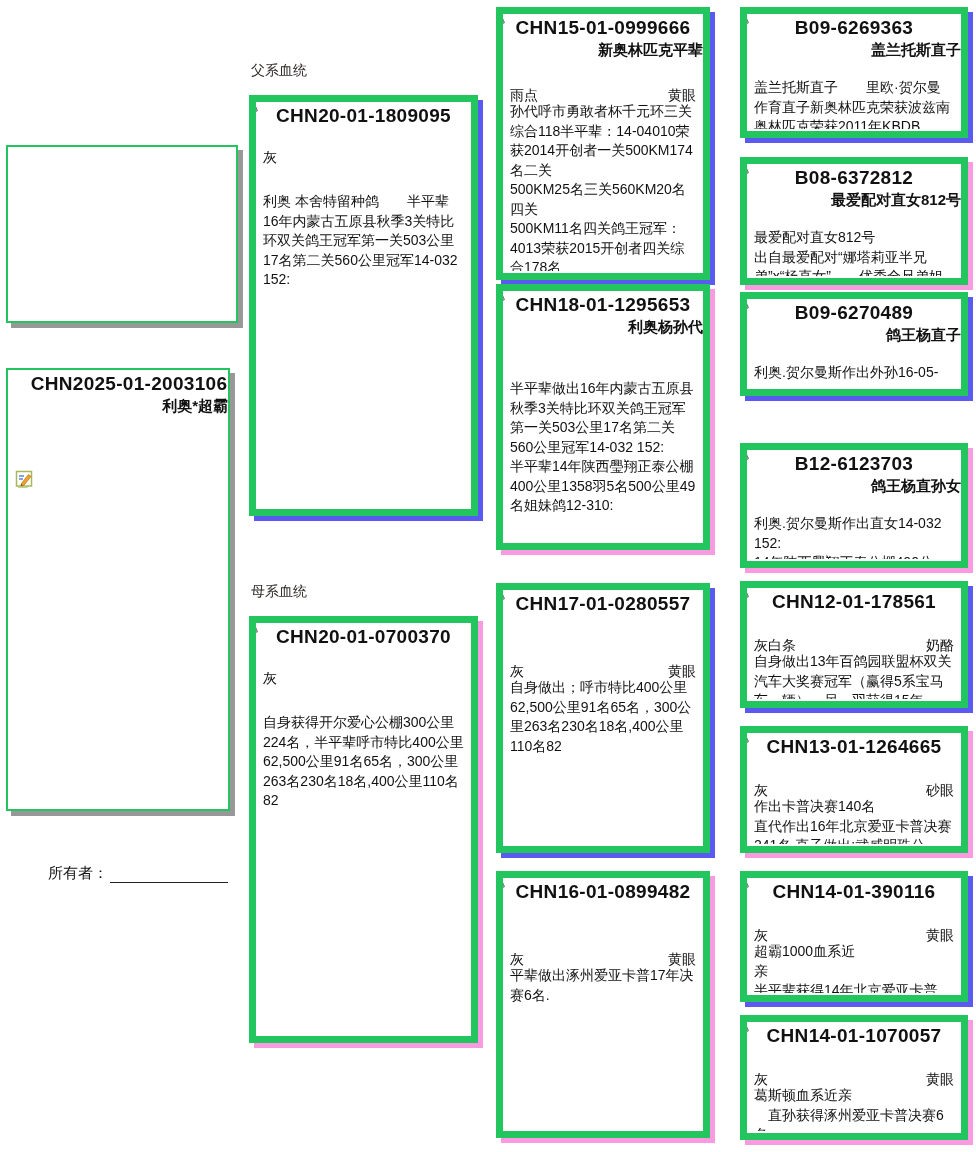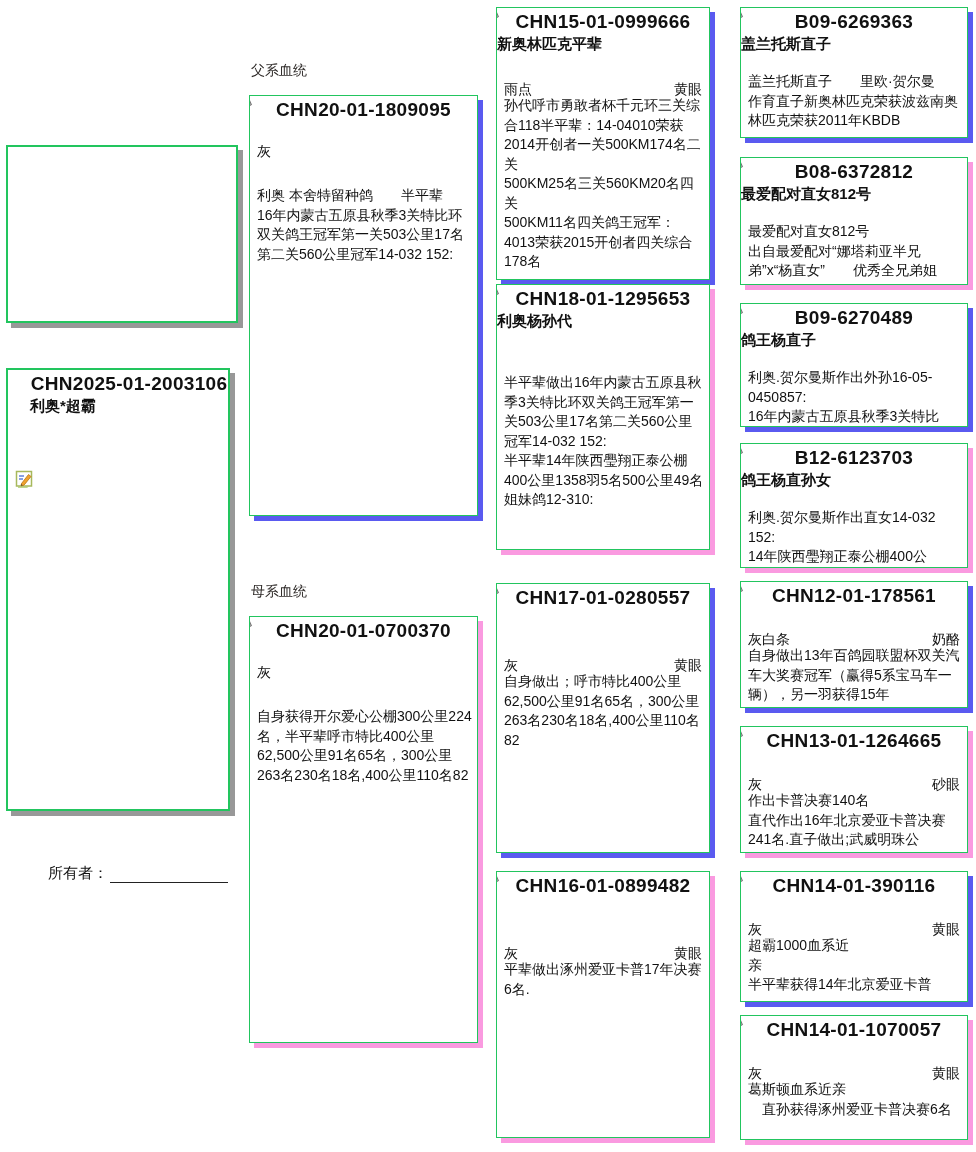--- a/index.html
+++ b/index.html
@@ -2,32 +2,32 @@
 <html style="--sire_shadow: #5a5af0; --dam_shadow: #fa9ae0; --neutral_shadow: #989898; --border: #4d4d4d;"><head>
 <meta charset="utf-8">
 <style>
   html,body{margin:0;padding:0;background:#ffffff;}
   #canvas{
     position:relative;width:976px;height:1152px;background:#ffffff;
     font-family:"Liberation Sans","DejaVu Sans",sans-serif;color:#111;
     overflow:hidden;
   }
   .pbox{
-    position:absolute;background:#fff;border:1px solid #22c55e;
+    position:absolute;background:#fff;border:7px solid #22c55e;
     overflow:hidden;box-sizing:border-box;
   }
   .thick{border-width:2px;padding-left:22px;}
   .sire{box-shadow:5px 5px 0 var(--sire_shadow);}
   .dam{box-shadow:5px 5px 0 var(--dam_shadow);}
   .neutral{box-shadow:5px 5px 0 var(--neutral_shadow);}
   .ring{
     font-weight:bold;font-size:19px;text-align:center;margin-top:3px;
     letter-spacing:.3px;white-space:nowrap;
   }
-  .subtitle{font-weight:bold;font-size:15px;text-align:left;margin-top:2px;}
+  .subtitle{font-weight:bold;font-size:15px;text-align:right;margin-top:2px;}
   .trait{
     position:absolute;left:7px;right:7px;display:flex;
     justify-content:space-between;font-size:14px;line-height:19px;
   }
   .bodytxt{
     position:absolute;left:7px;right:5px;bottom:2px;
     font-size:14px;line-height:19.5px;white-space:pre-line;
     overflow:hidden;text-align:left;
   }
   .col2 .trait{top:46px;}  .col2 .bodytxt{top:90px;}
@@ -198,21 +198,21 @@
         <path d="M6 9 l1-3.5 h7 l1 3.5 z" fill="#cdcdcd" stroke="#707070"></path>
       </g>
         </svg>
     </span>
     <div class="ring">B08-6372812</div>
     <div class="subtitle">最爱配对直女812号</div>
     <div class="bodytxt">最爱配对直女812号
 出自最爱配对“娜塔莉亚半兄弟”x“杨直女”　　优秀全兄弟姐</div>
   </div>
 
-  <div class="pbox sire col4" style="left:740px;top:303px;width:228px;height:124px">
+  <div class="pbox sire col4" style="left:740px;top:292px;width:228px;height:104px">
     <span class="clip">
       <svg width="22" height="22" viewBox="0 0 20 20">
           <g transform="rotate(-35 10 12)">
         <path d="M6 9 h9 l-1.5 8 h-6 z" fill="#ececec" stroke="#707070"></path>
         <path d="M6 9 l1-3.5 h7 l1 3.5 z" fill="#cdcdcd" stroke="#707070"></path>
       </g>
         </svg>
     </span>
     <div class="ring">B09-6270489</div>
     <div class="subtitle">鸽王杨直子</div>

